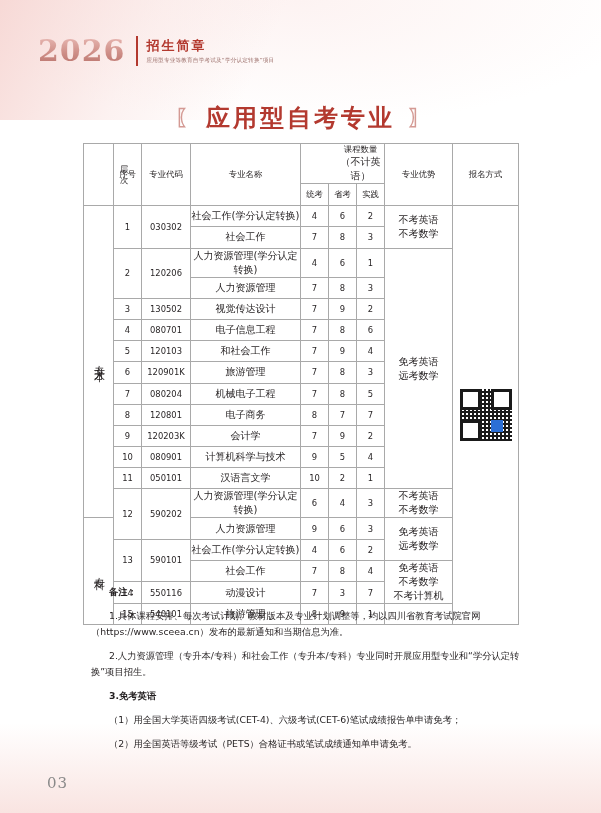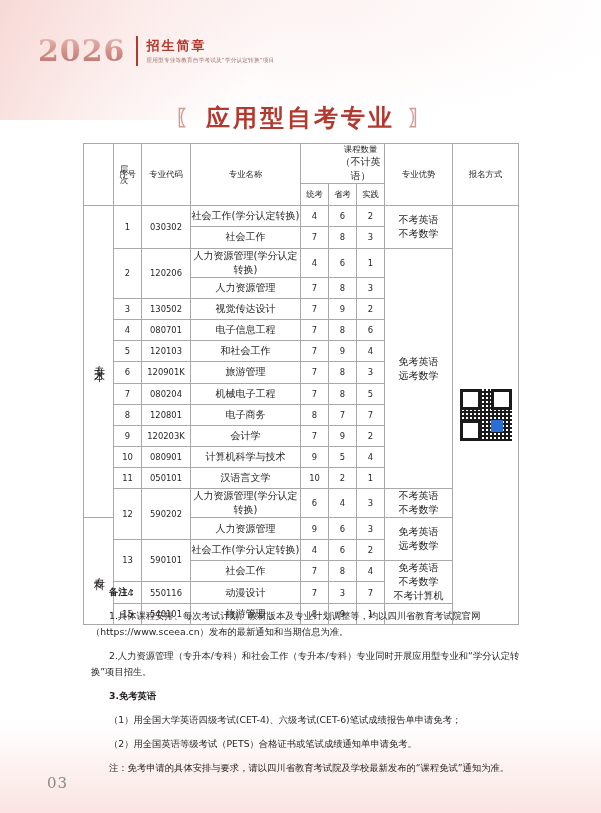--- a/index.html
+++ b/index.html
@@ -338,17 +338,16 @@
     </table>
   </div>
 
   <div class="notes">
     <p class="b indent">备注：</p>
     <p class="indent">1.具体课程安排、每次考试计划、教材版本及专业计划调整等，均以四川省教育考试院官网（https://www.sceea.cn）发布的最新通知和当期信息为准。</p>
     <p class="indent">2.人力资源管理（专升本/专科）和社会工作（专升本/专科）专业同时开展应用型专业和“学分认定转换”项目招生。</p>
     <p class="indent b">3.免考英语</p>
     <p class="indent">（1）用全国大学英语四级考试(CET-4)、六级考试(CET-6)笔试成绩报告单申请免考；</p>
     <p class="indent">（2）用全国英语等级考试（PETS）合格证书或笔试成绩通知单申请免考。</p>
-    <p class="indent">注：免考申请的具体安排与要求，请以四川省教育考试院及学校最新发布的“课程免试”通知为准。</p>
   </div>
 
   <div class="pagenum">03</div>
 </div>
 
 </body></html>

